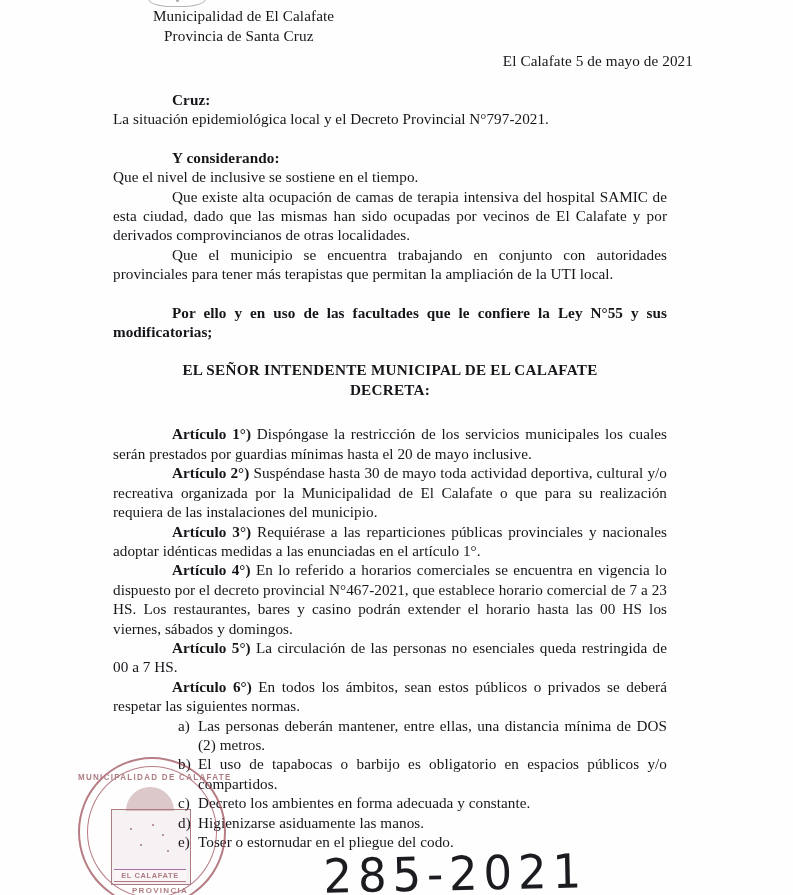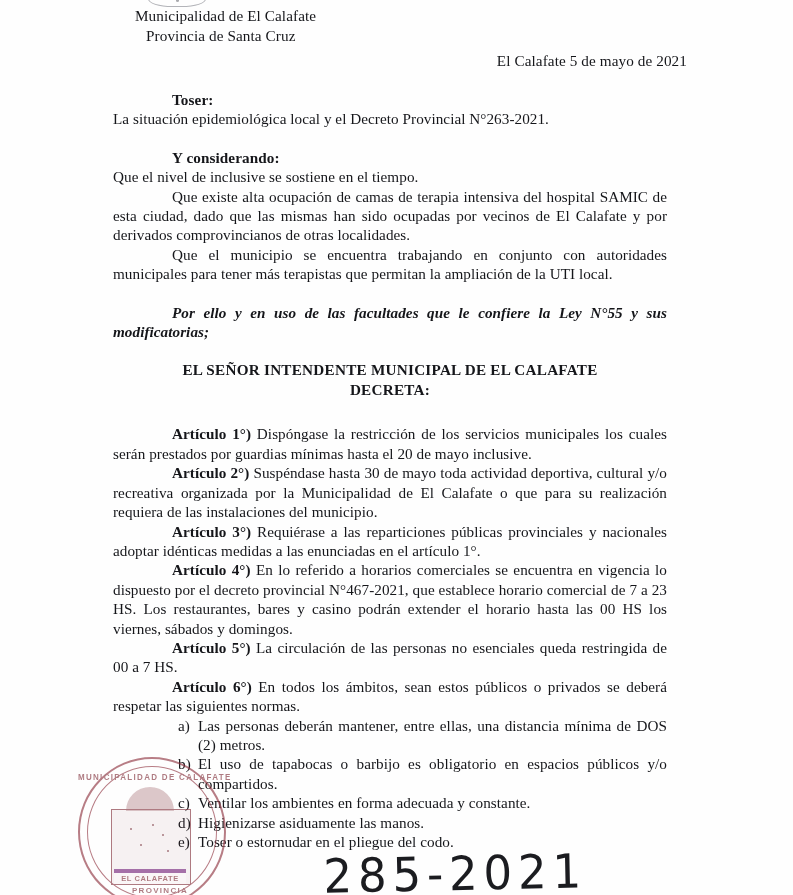--- a/index.html
+++ b/index.html
@@ -38,31 +38,31 @@
     width: 3px;
     height: 3px;
     margin-left: -1.5px;
     background: #8d8e94;
     border-radius: 50%;
   }
 
   
   .masthead {
     position: absolute;
-    left: 135px;
+    left: 153px;
     top: 6px;
     font-size: 15.2px;
     line-height: 20px;
     letter-spacing: 0.1px;
   }
   .masthead .line2 { padding-left: 11px; }
 
   .doc-date {
     position: absolute;
-    right: 106px;
+    right: 100px;
     top: 52px;
     font-size: 15.2px;
     letter-spacing: 0.1px;
     margin-left: 6px;
   }
 
   
   .body-frame {
     position: absolute;
     left: 113px;
@@ -85,21 +85,20 @@
   }
   p.indent { text-indent: 59px; }
   .gap-md { height: 19px; }
   .gap-lg { height: 24px; }
 
   .por-ello {
     font-weight: bold;
     text-align: justify;
     text-indent: 59px;
     letter-spacing: 0.05px;
-    font-style: italic;
   }
 
   .decreta-block {
     text-align: center;
     font-weight: bold;
     letter-spacing: 0.25px;
     line-height: 20px;
   }
   .decreta-block .underline {
   }
@@ -181,21 +180,21 @@
     text-align: center;
     font-size: 8px;
   }
   .seal .seal-banner {
     left: 36px;
     top: 112px;
     width: 72px;
     text-align: center;
     font-size: 7.5px;
     letter-spacing: 0.6px;
-    border-top: 4px solid #701a75;
+    border-top: 1px solid #701a75;
     border-bottom: 1px solid #7e2b36;
     padding: 1px 0;
     background: rgba(255,255,255,0.35);
   }
   .seal .speck {
     position: absolute;
     width: 2px; height: 2px;
     background: #6f2630;
     border-radius: 50%;
   }
@@ -222,29 +221,29 @@
 
   <div class="masthead">
     <div>Municipalidad de El Calafate</div>
     <div class="line2">Provincia de Santa Cruz</div>
   </div>
 
   <div class="doc-date">El Calafate 5 de mayo de 2021</div>
 
   <div class="body-frame">
 
-    <div class="sec-head">Toser:</div>
-    <p>La situación epidemiológica local y el Decreto Provincial N°263-2021.</p>
+    <div class="sec-head">Cruz:</div>
+    <p>La situación epidemiológica local y el Decreto Provincial N°797-2021.</p>
 
     <div class="gap-md"></div>
 
     <div class="sec-head">Y considerando:</div>
     <p>Que el nivel de inclusive se sostiene en el tiempo.</p>
     <p class="indent">Que existe alta ocupación de camas de terapia intensiva del hospital SAMIC de esta ciudad, dado que las mismas han sido ocupadas por vecinos de El Calafate y por derivados comprovincianos de otras localidades.</p>
-    <p class="indent">Que el municipio se encuentra trabajando en conjunto con autoridades municipales para tener más terapistas que permitan la ampliación de la UTI local.</p>
+    <p class="indent">Que el municipio se encuentra trabajando en conjunto con autoridades provinciales para tener más terapistas que permitan la ampliación de la UTI local.</p>
 
     <div class="gap-md"></div>
 
     <div class="por-ello">Por ello y en uso de las facultades que le confiere la Ley N°55 y sus modificatorias;</div>
 
     <div class="gap-md"></div>
 
     <div class="decreta-block">
       <div>EL SEÑOR INTENDENTE MUNICIPAL DE EL CALAFATE</div>
       <div class="underline">DECRETA:</div>
@@ -281,21 +280,21 @@
       <li>
         <span class="marker">a)</span>
         <span>Las personas deberán mantener, entre ellas, una distancia mínima de DOS (2) metros.</span>
       </li>
       <li>
         <span class="marker">b)</span>
         <span>El uso de tapabocas o barbijo es obligatorio en espacios públicos y/o compartidos.</span>
       </li>
       <li>
         <span class="marker">c)</span>
-        <span>Ventilar los ambientes en forma adecuada y constante.</span>
+        <span>Decreto los ambientes en forma adecuada y constante.</span>
       </li>
       <li>
         <span class="marker">d)</span>
         <span>Higienizarse asiduamente las manos.</span>
       </li>
       <li>
         <span class="marker">e)</span>
         <span>Toser o estornudar en el pliegue del codo.</span>
       </li>
 

